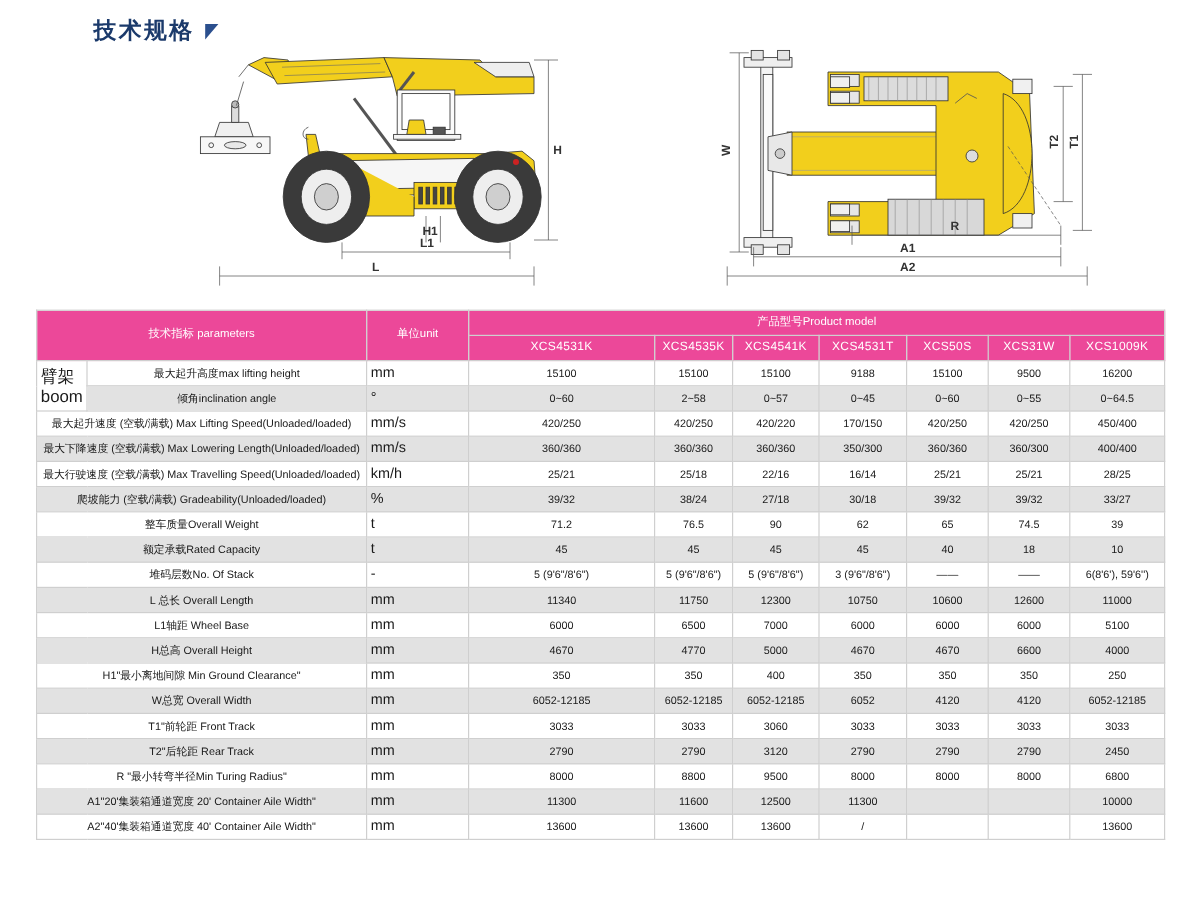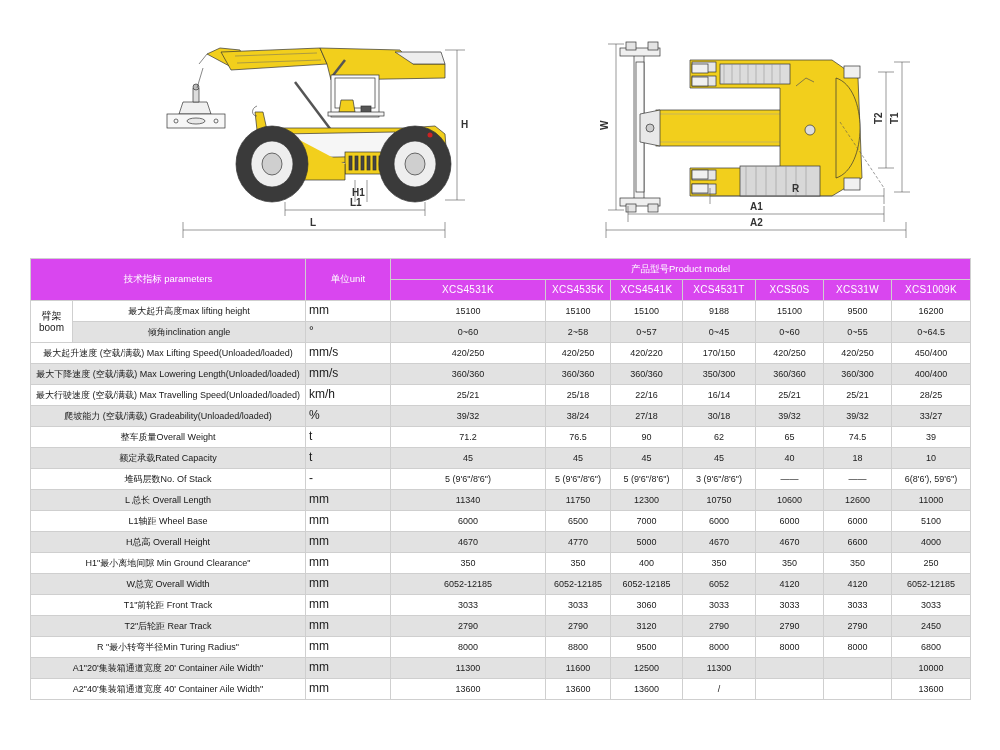--- a/index.html
+++ b/index.html
@@ -96,54 +96,58 @@
     border: 1px solid #cfcfcf;
     padding: 0 3px;
     height: 21px;
     line-height: 1.15;
     font-weight: normal;
     vertical-align: middle;
     box-sizing: border-box;
   }
   
   .hdr {
-    background: #d946ef;
+    background: #ec4899;
     color: #ffffff;
     text-align: center;
     border: 1px solid #6e6c6a;
     font-size: 9.5px;
   }
   .hdr-param { text-align: center; }
   .hdr-model-group { height: 20px; }
   .hdr-model { height: 26px; font-size: 10px; letter-spacing: 0.3px; }
 
   
   td.label {
     text-align: center;
     padding-left: 5px;
     font-size: 9px;
     color: #171717;
     white-space: nowrap;
     overflow: hidden;
   }
   td.boomcell {
-    text-align: center;
-    font-size: 10px;
+    text-align: left;
+    font-size: 14px;
     padding: 0 2px;
   }
   td.unit  { font-size: 12px; }
   td.val   { text-align: center; font-size: 9px; }
 
   tr.r-white td { background: #ffffff; }
   tr.r-gray  td { background: #e2e2e2; }
 </style>
 </head>
 <body>
 
 <div id="title-block">
+  <div class="title-cn">
+    <span>技术规格</span>
+    <span class="tri-mark"></span>
+  </div>
 </div>
 
 <svg class="drawing" id="drawing-side" viewBox="0 0 340 215">
   <g stroke="#333" stroke-width="0.7" fill="none">
 
     <path d="M62 24 L75 18 L95 20 L100 32 L88 38 Z" fill="#f2cf1c"></path>
     <path d="M76 22 L175 18 L182 34 L86 40 Z" fill="#f2cf1c"></path>
     <path d="M175 18 L255 20 L268 34 L300 34 L300 48 L186 50 L182 34 Z" fill="#f2cf1c"></path>
     <path d="M250 22 L268 34 L300 34 L296 22 Z" fill="#eeeeee"></path>
     <path d="M90 26 L172 23" stroke="#666" stroke-width="0.5"></path>

